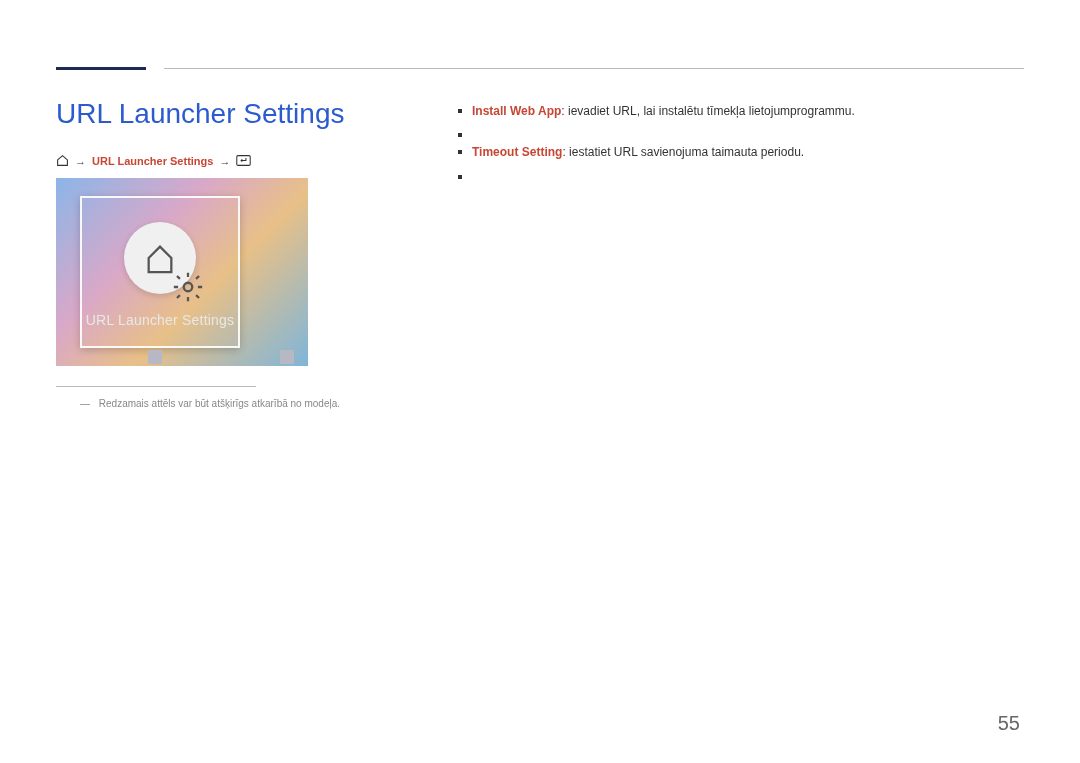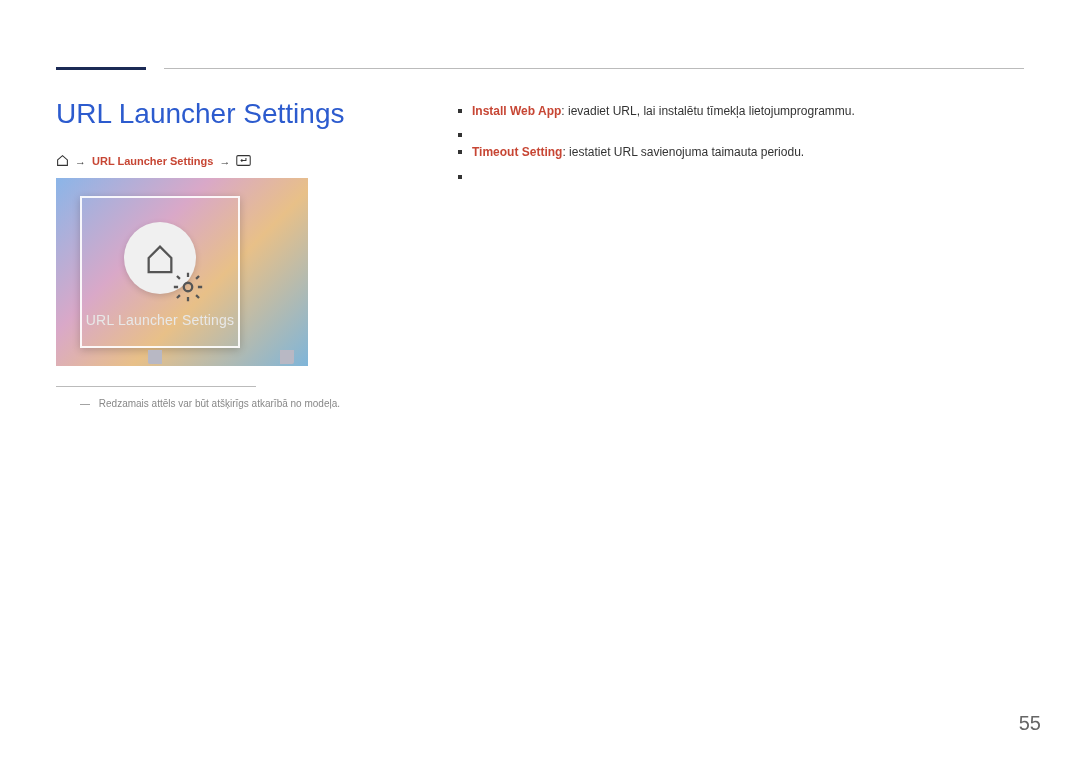--- a/index.html
+++ b/index.html
@@ -102,21 +102,21 @@
       display: flex; gap: 10px;
       margin-bottom: 7px;
     }
     .bullet-dot {
       width: 4px; height: 4px; background: #333;
       margin-top: 6px; flex-shrink: 0;
     }
     .bullet-text .key { color: #c74634; font-weight: 700; }
     .page-num {
       position: absolute;
-      bottom: 28px; right: 39px;
+      bottom: 28px; right: 60px;
       font-size: 20px; color: #666;
     }
   </style>
 </head>
 <body>
 
 <div class="accent-bar"></div>
 <div class="hr-top"></div>
 
 <h1 class="title">URL Launcher Settings</h1>

